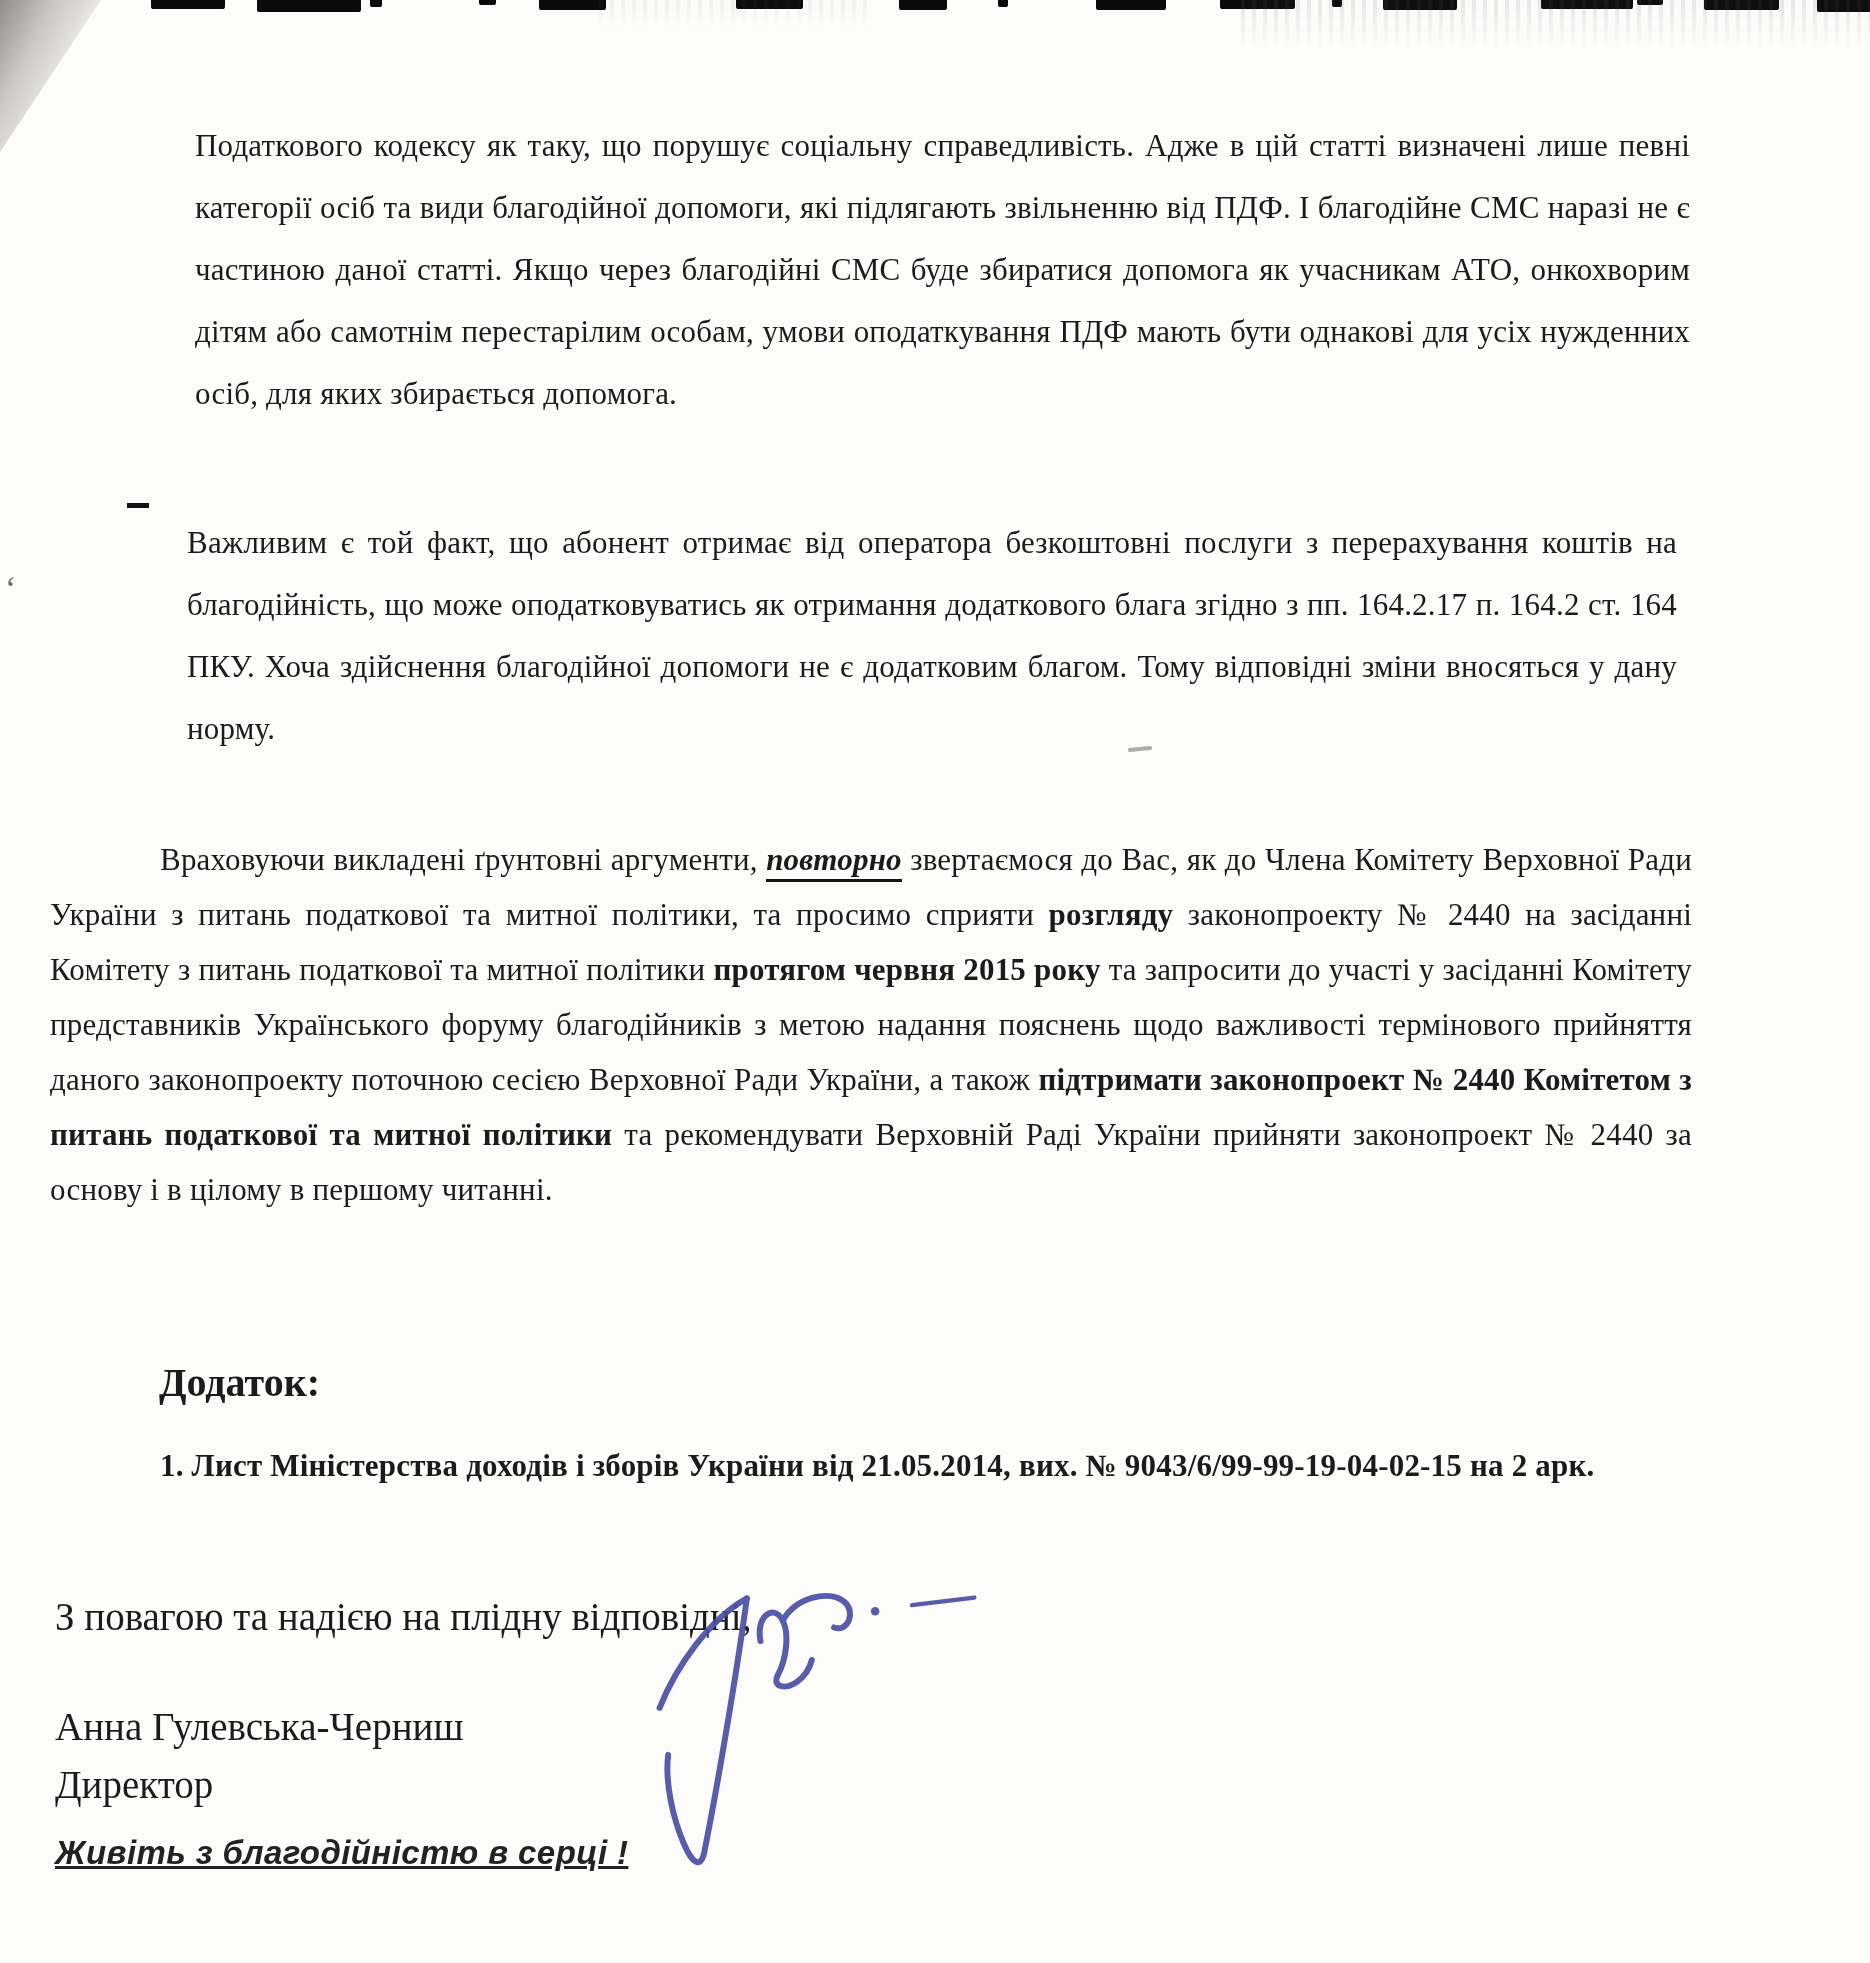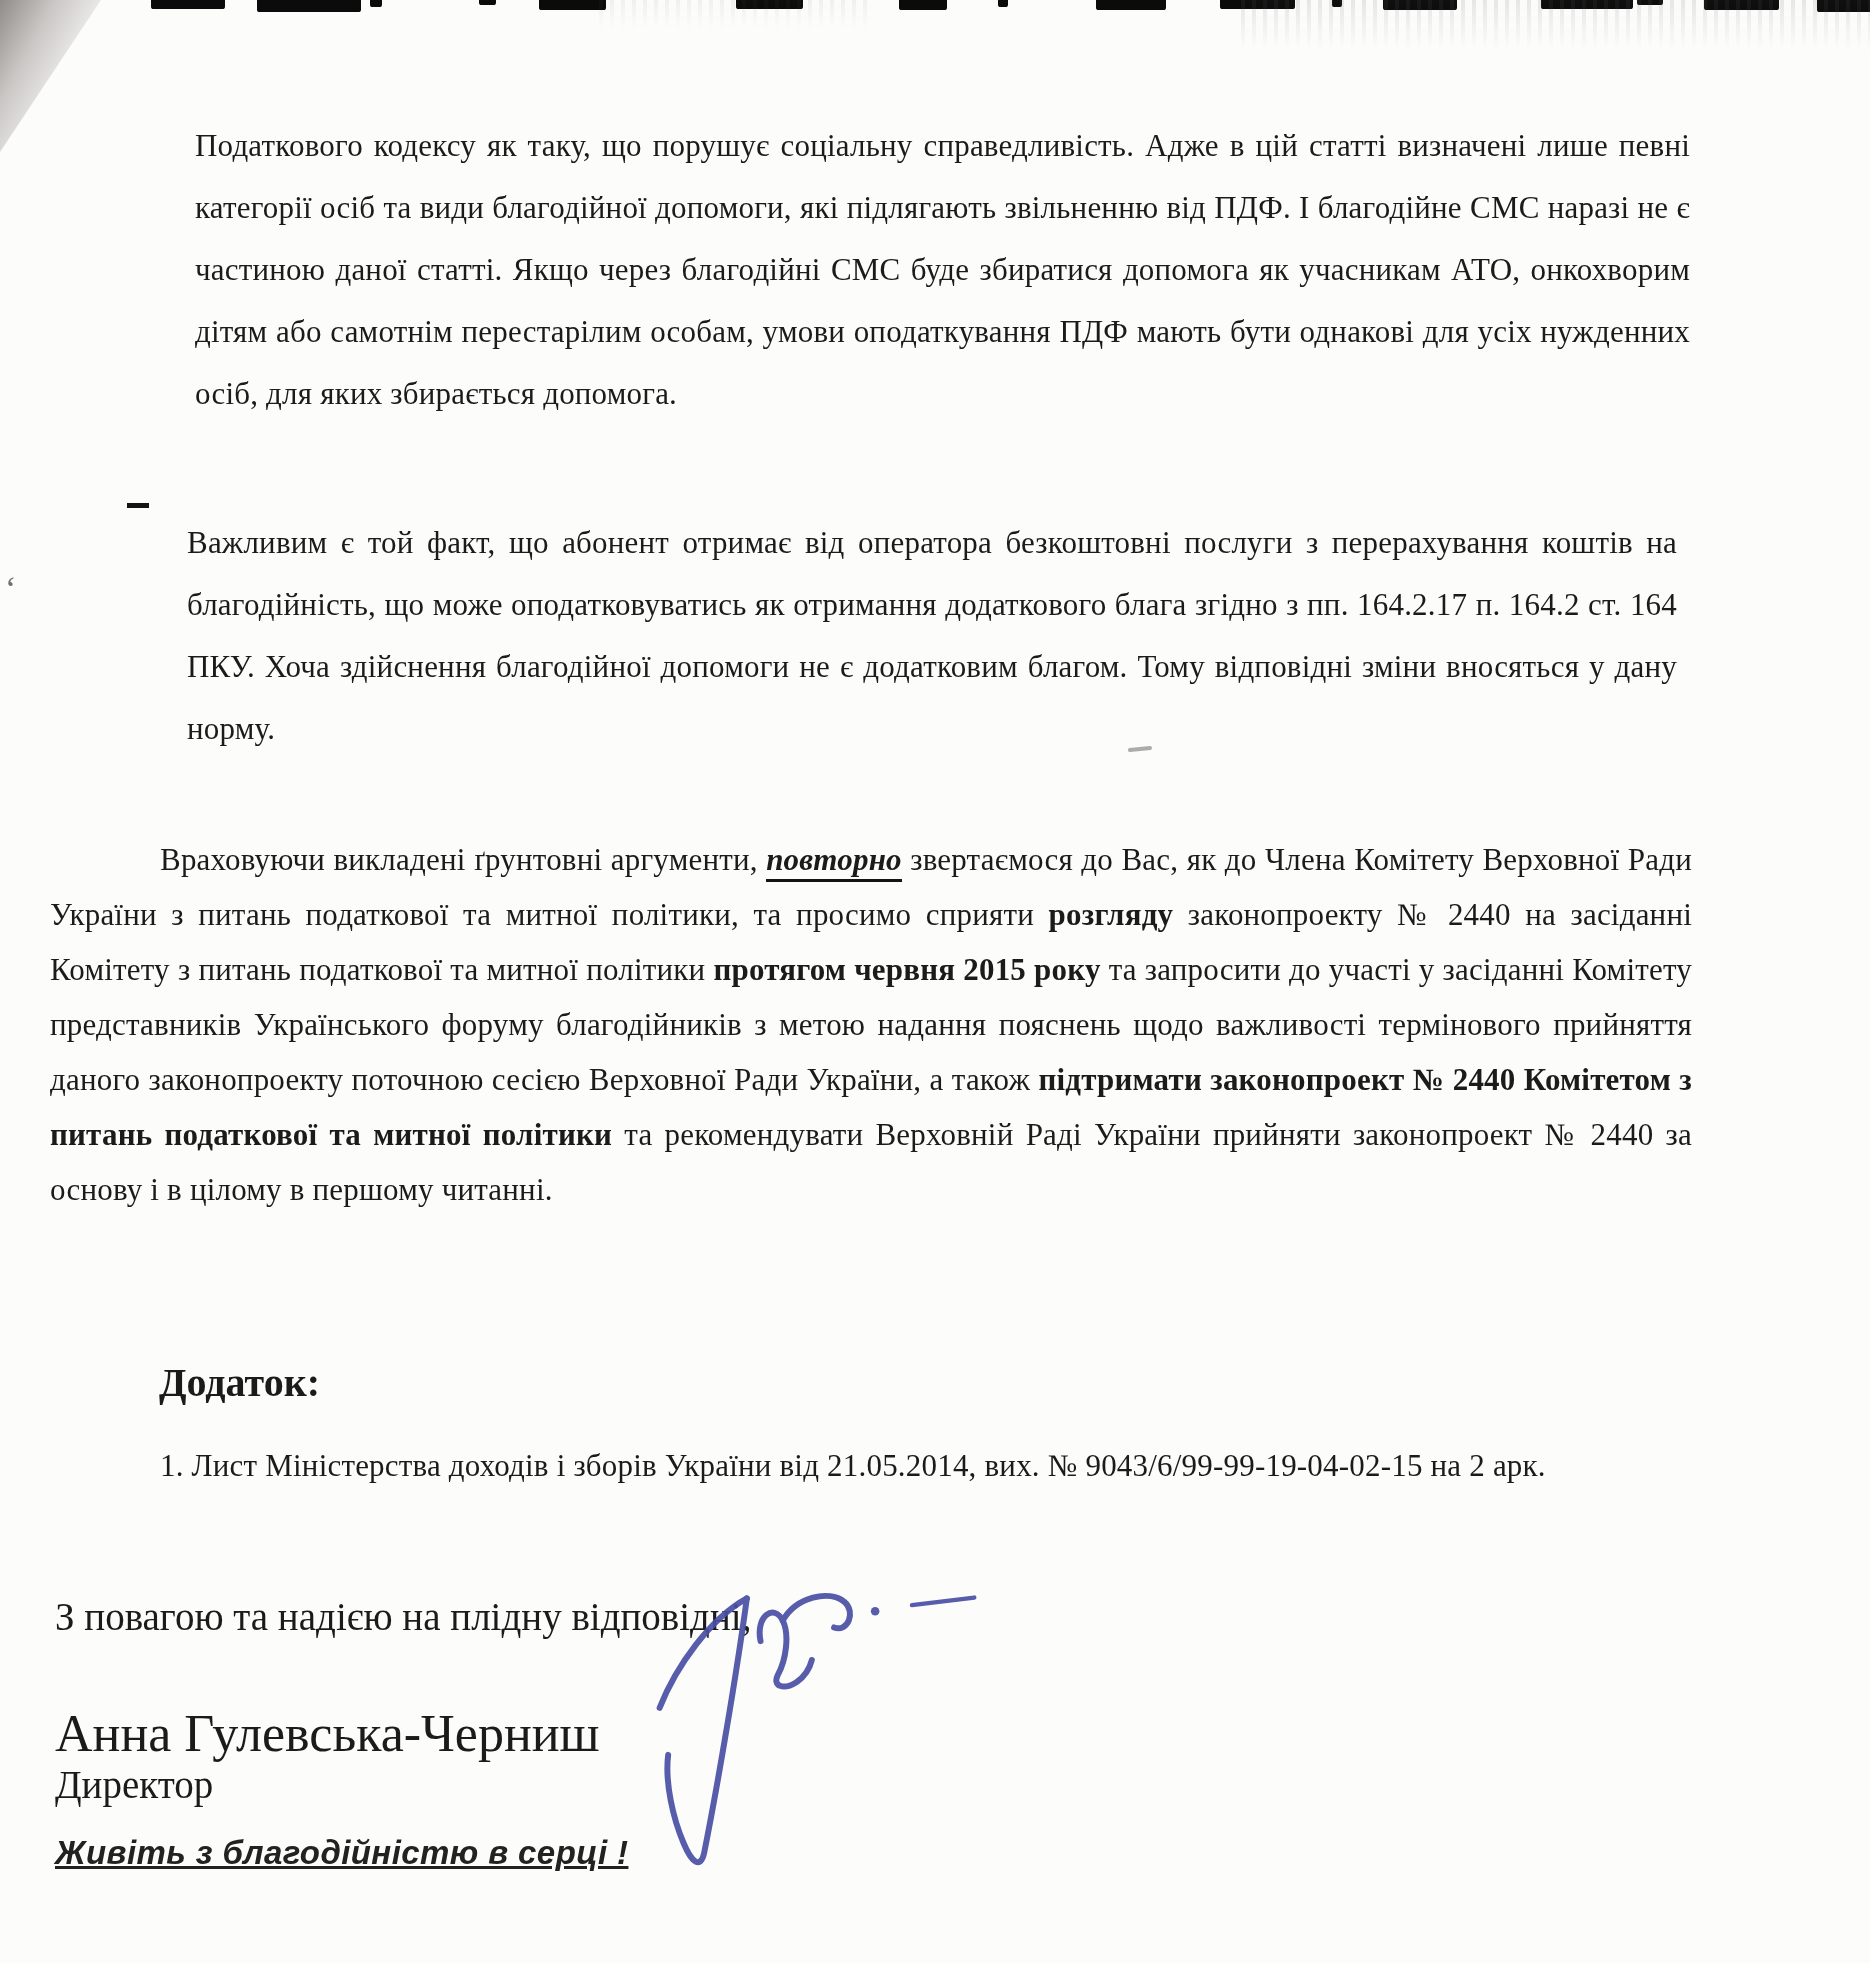--- a/index.html
+++ b/index.html
@@ -44,23 +44,23 @@
   .para1{left:195px;top:84px;width:1495px;line-height:62px;}
   .bullet-dash{
     position:absolute;left:127px;top:503px;width:22px;height:5.1px;background:#141414;
   }
   .bullet-text{left:187px;top:481px;width:1490px;line-height:62px;}
   .mainpara{left:50px;top:801px;width:1642px;line-height:55px;text-indent:110px;}
   .b{font-weight:bold;}
   .i{font-style:italic;}
   .u{border-bottom:3.4px solid #141414;padding-bottom:1.7px;}
   .attach-head{position:absolute;left:159px;top:1323px;font-size:40px;font-weight:bold;margin-top:36px;}
-  .attach-item{left:50px;top:1406px;width:1554px;line-height:58px;text-indent:110px;text-align:left;}
+  .attach-item{left:50px;top:1406px;width:1554px;line-height:58px;text-indent:110px;text-align:left;font-weight:bold;}
   .closing{position:absolute;left:55px;top:1594px;font-size:39px;}
-  .signer-name{position:absolute;left:55px;top:1704px;font-size:52px;}
+  .signer-name{position:absolute;left:55px;top:1704px;font-size:39px;}
   .signer-title{position:absolute;left:55px;top:1762px;font-size:39px;}
   .slogan{
     position:absolute;left:55px;top:1834px;
     font-family:"Liberation Sans","DejaVu Sans",sans-serif;
     font-style:italic;font-weight:600;font-size:33px;color:#222;
     letter-spacing:0.4px;
     text-decoration:underline;
   }
   .signature{position:absolute;left:591px;top:1571px;width:428px;height:325px;}
   .signature svg{width:100%;height:100%;}

